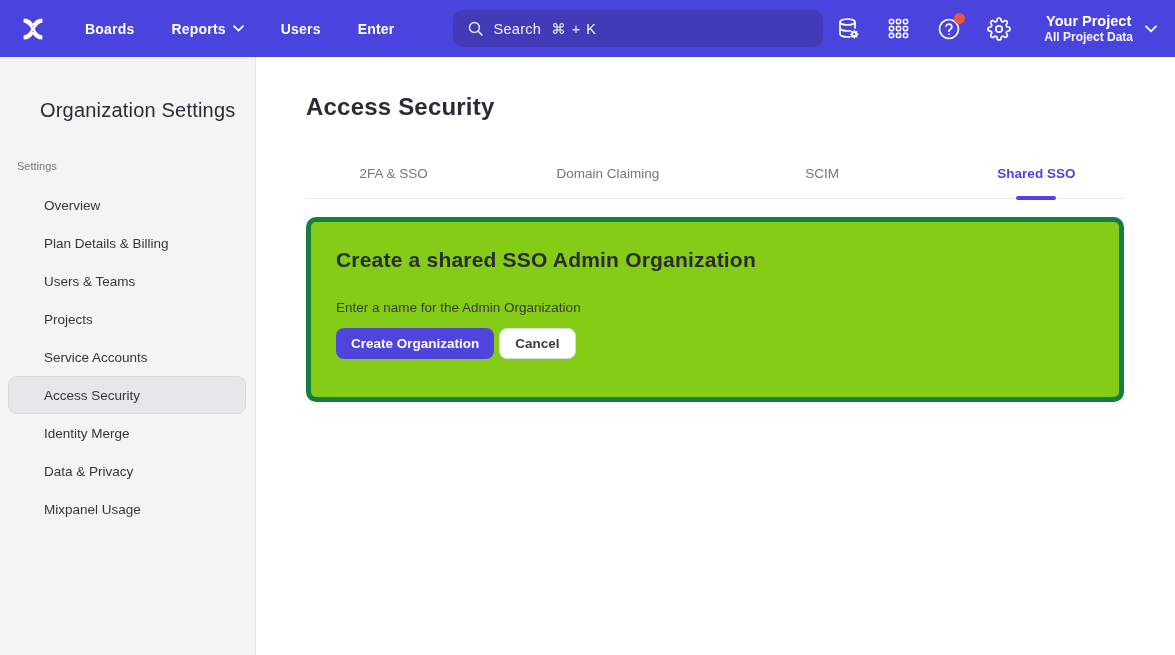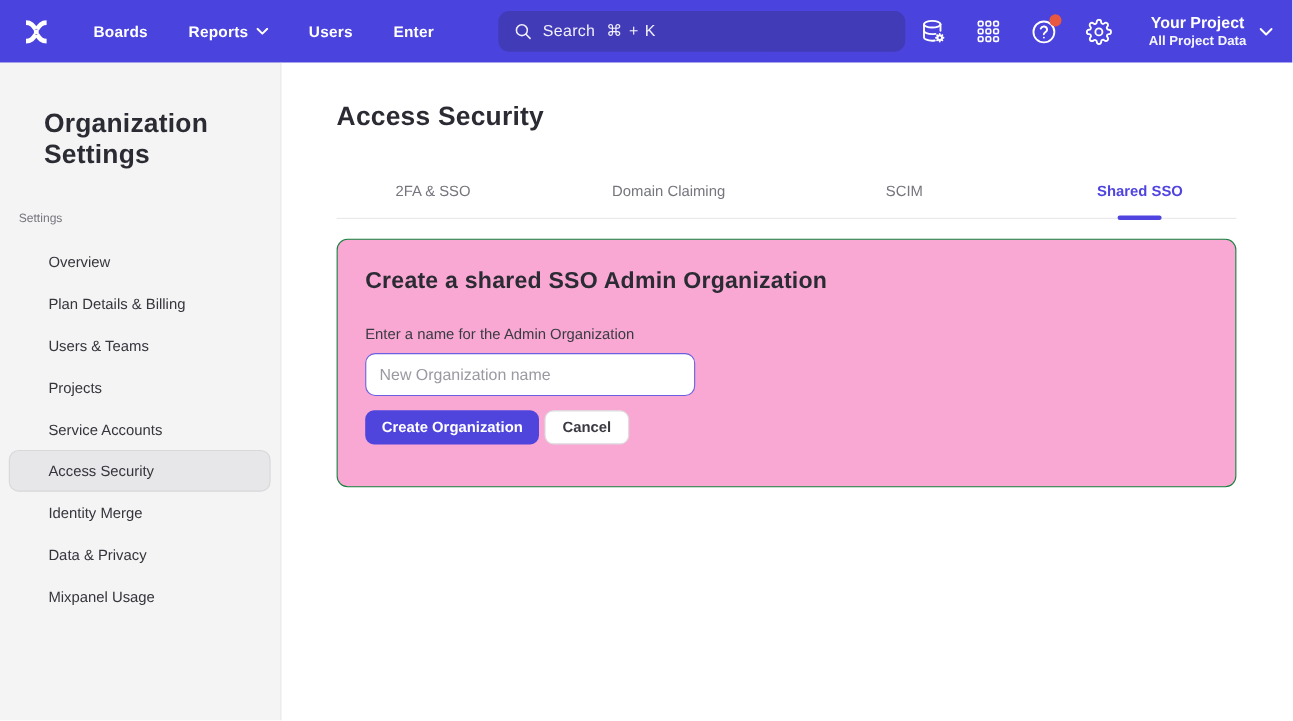--- a/index.html
+++ b/index.html
@@ -36,21 +36,21 @@
   .project-scope { font-size: 12px; font-weight: 700; line-height: 15px; opacity: .95; }
 
   
   .shell { display: flex; height: 598px; }
 
   
   .sidebar {
     width: 256px; min-width: 256px; background: #F4F4F5; border-right: 1px solid #E5E5E7;
     padding-top: 42px;
   }
-  .sidebar-title { font-size: 24px; font-weight: 700; color: #2b2b33; padding-left: 40px; letter-spacing: .2px; }
+  .sidebar-title { font-size: 20px; font-weight: 400; color: #2b2b33; padding-left: 40px; letter-spacing: .2px; }
   .sidebar-section { margin-top: 38px; font-size: 11px; color: #75757D; padding-left: 17px; }
   .sidebar-items { margin-top: 14px; }
   .side-item {
     height: 38px; display: flex; align-items: center; padding-left: 35px;
     font-size: 13.5px; color: #35353C; cursor: pointer; border: 1px solid transparent;
     border-radius: 9px; margin: 0 9px 0 8px;
   }
   .side-item.selected { background: #E7E7E9; border-color: #D8D8DA; }
 
   
@@ -61,22 +61,22 @@
     flex: 1; text-align: center; padding: 14px 0 17px; font-size: 13.5px;
     color: #75757D; cursor: pointer; position: relative;
   }
   .tab.active { color: #4F44E0; font-weight: 700; }
   .tab.active::after {
     content: ""; position: absolute; left: 50%; transform: translateX(-50%);
     bottom: -2px; width: 40px; height: 4px; border-radius: 2px; background: #4F44E0;
   }
 
   .card {
-    margin-top: 18px; border: 1px solid #15803d; border-radius: 10px;
-    padding: 26px 25px 38px 25px; background: #f9a8d4;
+    margin-top: 18px; border: 5px solid #15803d; border-radius: 10px;
+    padding: 26px 25px 38px 25px; background: #84cc16;
   }
   .card-title { font-size: 21px; font-weight: 700; color: #2b2b33; letter-spacing: .2px; }
   .field-label { margin-top: 28px; font-size: 13.5px; color: #3A3A42; }
   .org-input {
     margin-top: 10px; width: 300px; height: 39px; border: 1.5px solid #6A5FE0;
     border-radius: 9px; padding: 0 12px; font-size: 14.5px; color: #2f2f36;
     outline: none; background: #fff; font-family: "Liberation Sans", sans-serif;
   }
   .org-input::placeholder { color: #9A9AA2; }
   .btn-row { margin-top: 13px; display: flex; align-items: center; gap: 5px; }
@@ -228,21 +228,20 @@
     <div class="tabs">
       <div class="tab"><span>2FA &amp; SSO</span></div>
       <div class="tab"><span>Domain Claiming</span></div>
       <div class="tab"><span>SCIM</span></div>
       <div class="tab active"><span>Shared SSO</span></div>
     </div>
 
     <div class="card">
       <div class="card-title">Create a shared SSO Admin Organization</div>
       <div class="field-label">Enter a name for the Admin Organization</div>
-      <input class="org-input" type="text" placeholder="New Organization name" style="">
       <div class="btn-row">
         <button class="btn btn-primary">Create Organization</button>
         <button class="btn btn-secondary">Cancel</button>
       </div>
     </div>
   </div>
 
 </div>
 
 </body></html>

